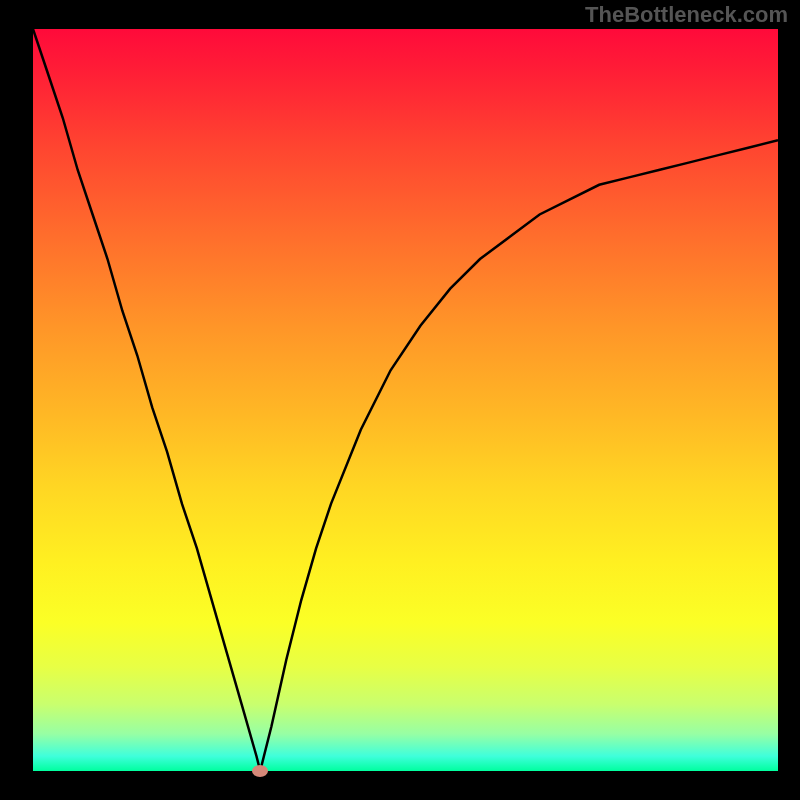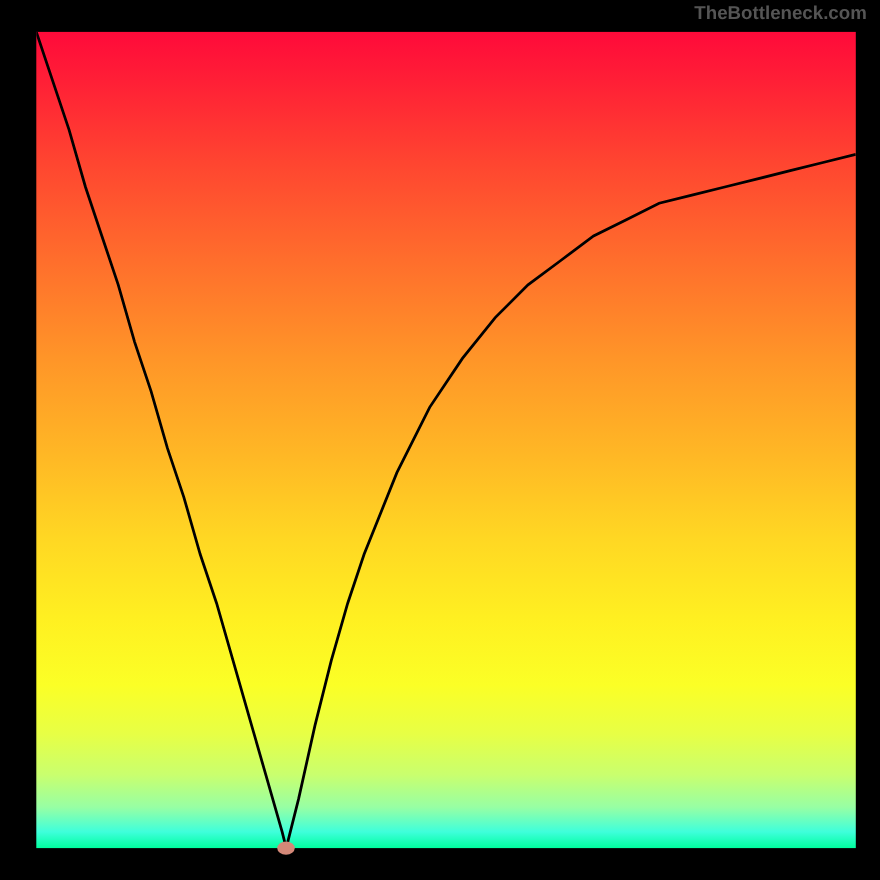--- a/index.html
+++ b/index.html
@@ -9,21 +9,21 @@
     background: #000;
     position: relative;
     font-family: Arial, sans-serif;
     overflow: hidden;
   }
   .watermark {
     position: absolute;
     top: 2px;
     right: 12px;
     color: #555;
-    font-size: 17px;
+    font-size: 22px;
     font-weight: bold;
     z-index: 10;
   }
   .plot-area {
     position: absolute;
     left: 33px;
     top: 29px;
     width: 745px;
     height: 742px;
     background: linear-gradient(to bottom,

